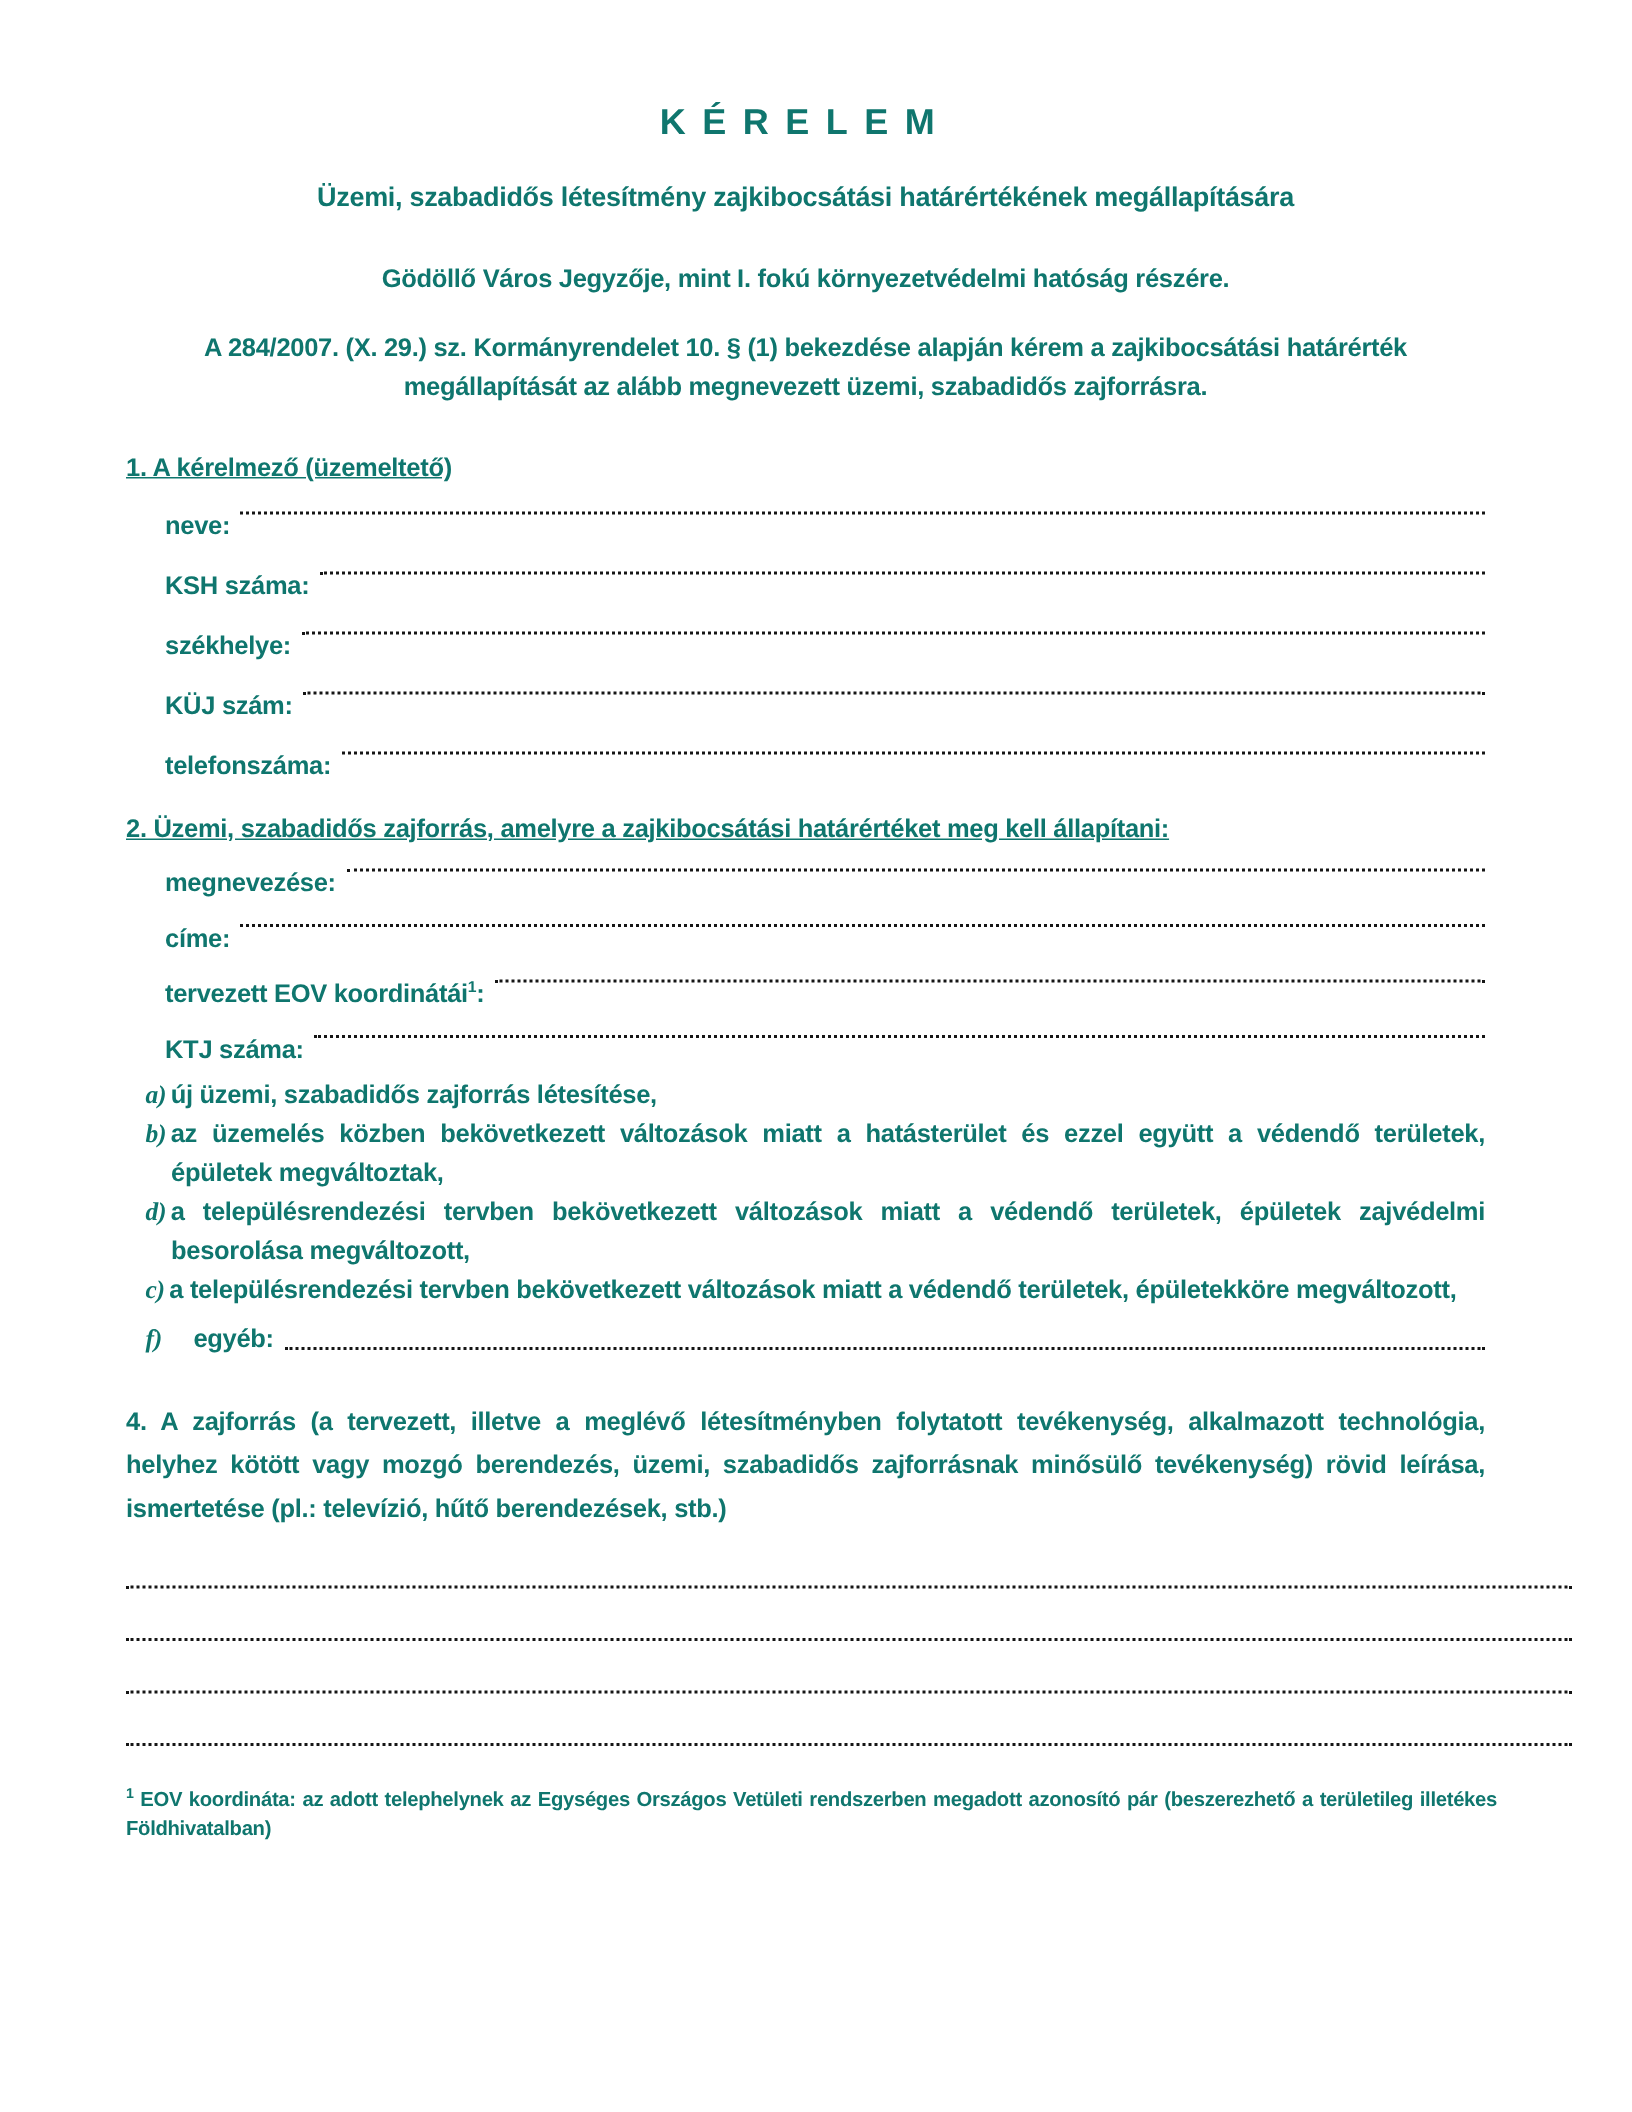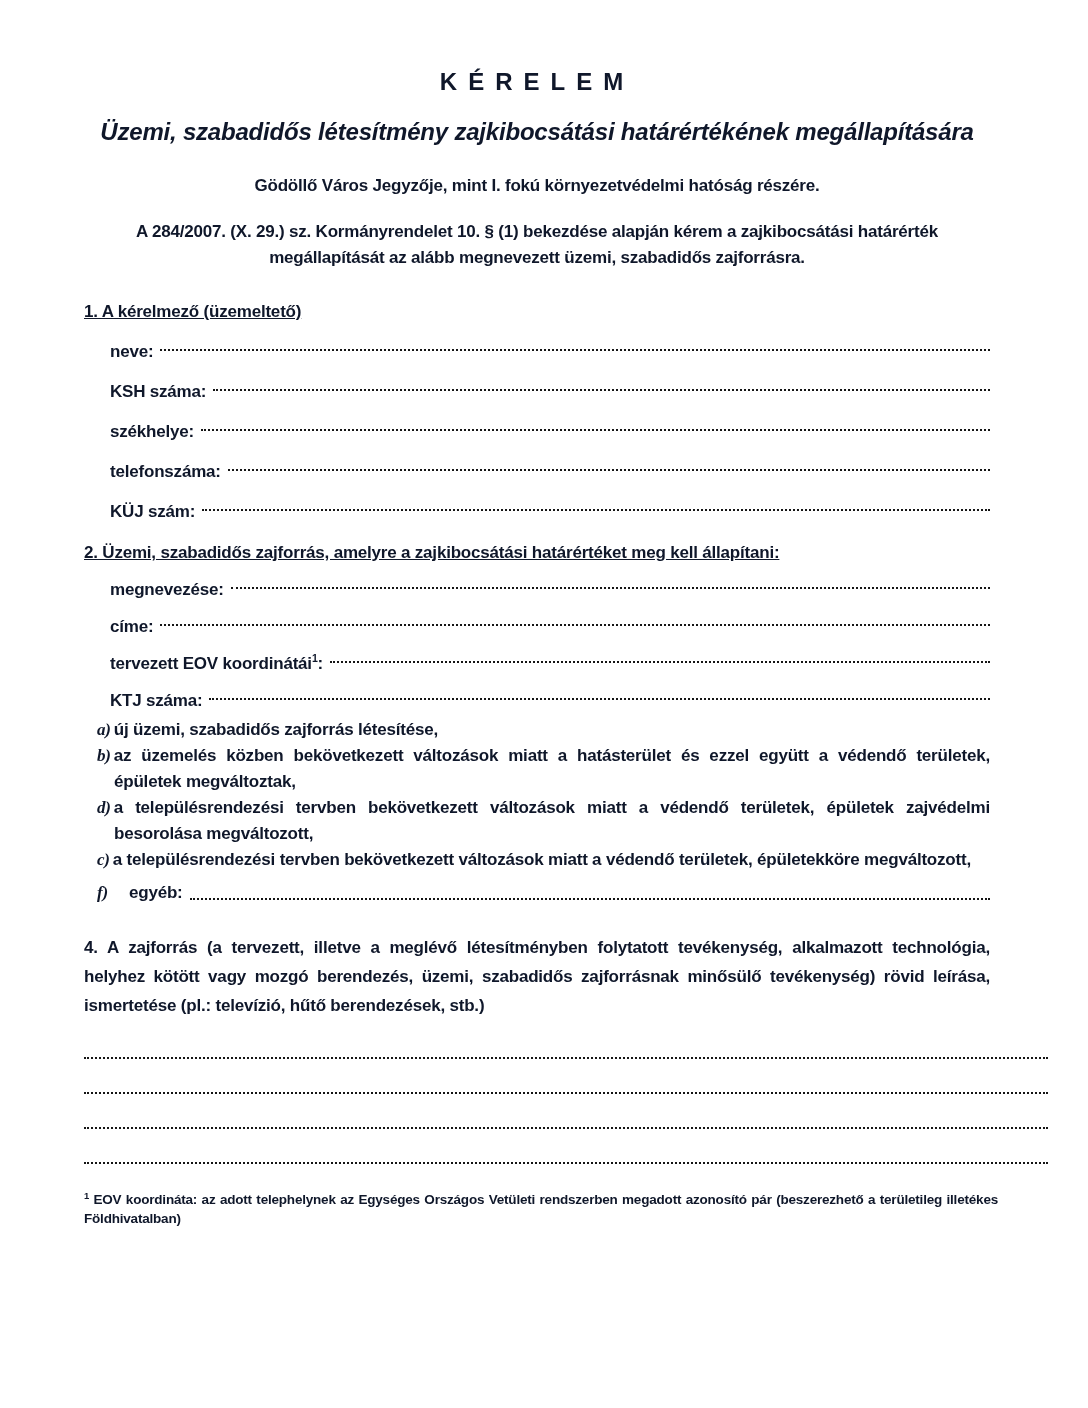--- a/index.html
+++ b/index.html
@@ -7,54 +7,53 @@
     position: relative;
     width: 1088px;
     height: 1408px;
     margin: 0 auto;
     background: #ffffff;
     box-sizing: border-box;
     padding: 68px 98px 0 84px;
     font-family: "Liberation Sans", sans-serif;
     font-weight: 700;
     font-size: 17px;
-    color: #0f172a;
+    color: #0f766e;
     letter-spacing: -0.2px;
     overflow: hidden;
   }
   .center { text-align: center; }
   .doc-title {
     font-size: 24px;
     letter-spacing: 11px;
     line-height: 28px;
     font-weight: 700;
   }
   .doc-subtitle {
     margin-top: 24px;
-    font-size: 24px;
-    font-style: italic;
+    font-size: 18px;
     line-height: 23px;
   }
   .addressee {
     margin-top: 32px;
     line-height: 22px;
   }
   .legal-basis {
     margin-top: 22px;
     line-height: 26px;
     padding: 0 40px;
   }
   .sec-heading { line-height: 21px; text-decoration: underline; }
   .s1-heading { margin-top: 30px; }
   .s2-heading { margin-top: 20px; }
   .s3-heading { margin-top: 17px; }
 
   .frow {
     display: flex;
-    align-items: center;
+    align-items: flex-start;
     height: 21px;
     margin-left: 26px;
   }
   .s1 .frow { margin-top: 19px; }
   .s2 .frow { margin-top: 16px; }
   .frow .lbl { white-space: nowrap; padding-right: 7px; }
   .leader {
     flex: 1 1 auto;
     border-bottom: 2.6px dotted #151515;
     margin-bottom: 3px;
@@ -123,25 +122,25 @@
     </div>
     <div class="frow">
       <span class="lbl">KSH száma:</span>
       <span class="leader"></span>
     </div>
     <div class="frow">
       <span class="lbl">székhelye:</span>
       <span class="leader"></span>
     </div>
     <div class="frow">
-      <span class="lbl">telefonszáma:</span>
+      <span class="lbl">KÜJ szám:</span>
       <span class="leader"></span>
     </div>
     <div class="frow">
-      <span class="lbl">KÜJ szám:</span>
+      <span class="lbl">telefonszáma:</span>
       <span class="leader"></span>
     </div>
   </div>
 
   <div class="sec-heading s2-heading">2. Üzemi, szabadidős zajforrás, amelyre a zajkibocsátási határértéket meg kell állapítani:</div>
   <div class="s2">
     <div class="frow">
       <span class="lbl">megnevezése:</span>
       <span class="leader"></span>
     </div>

